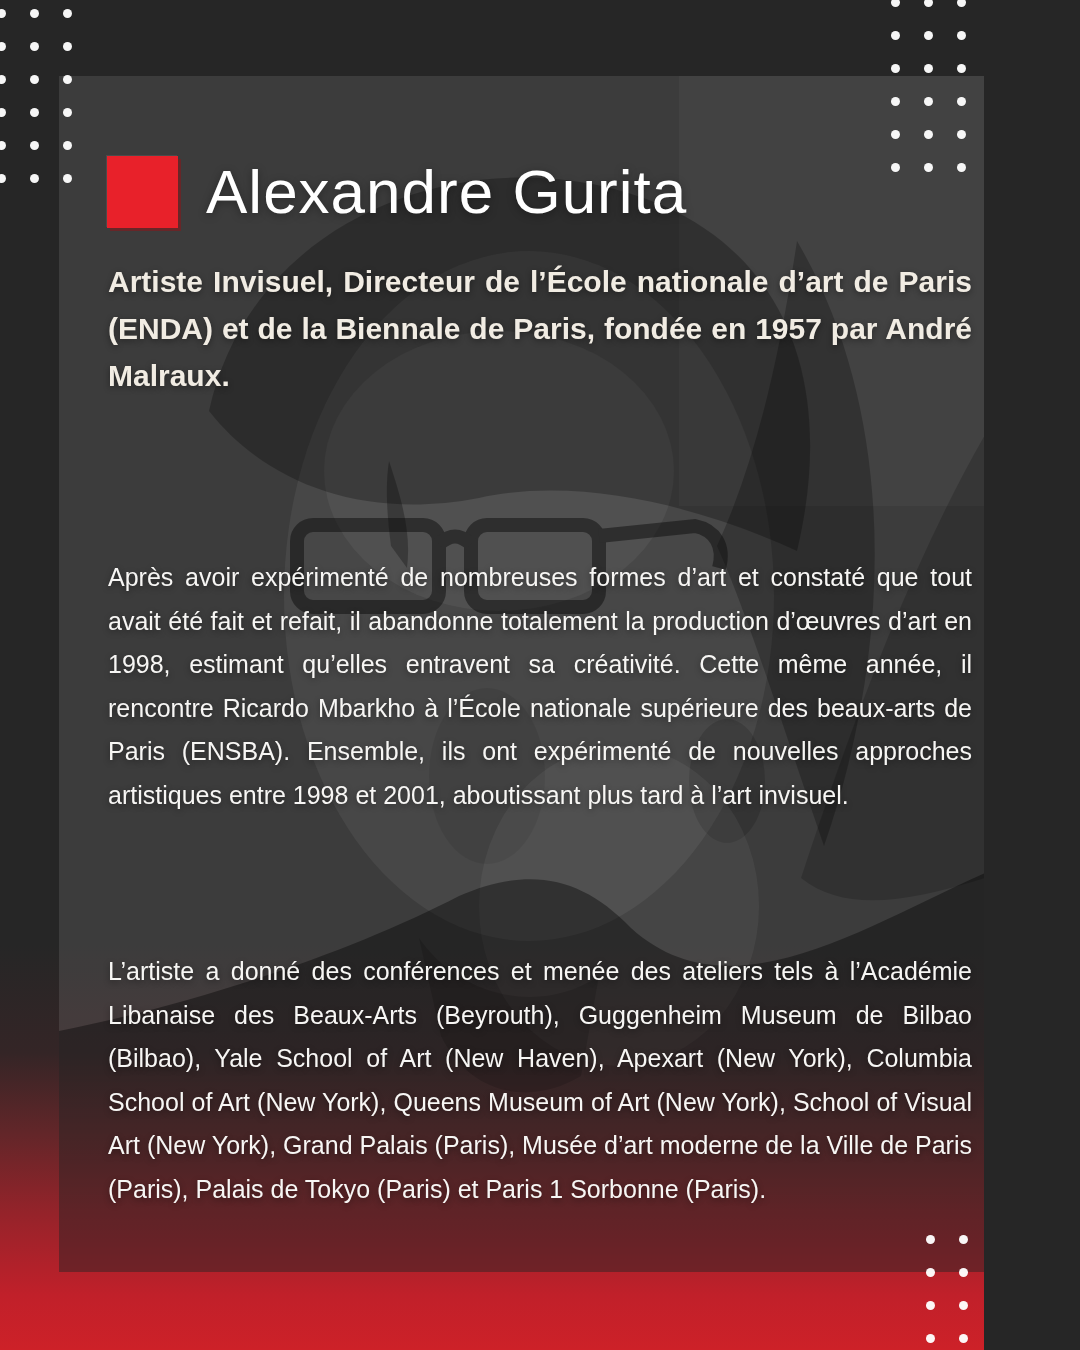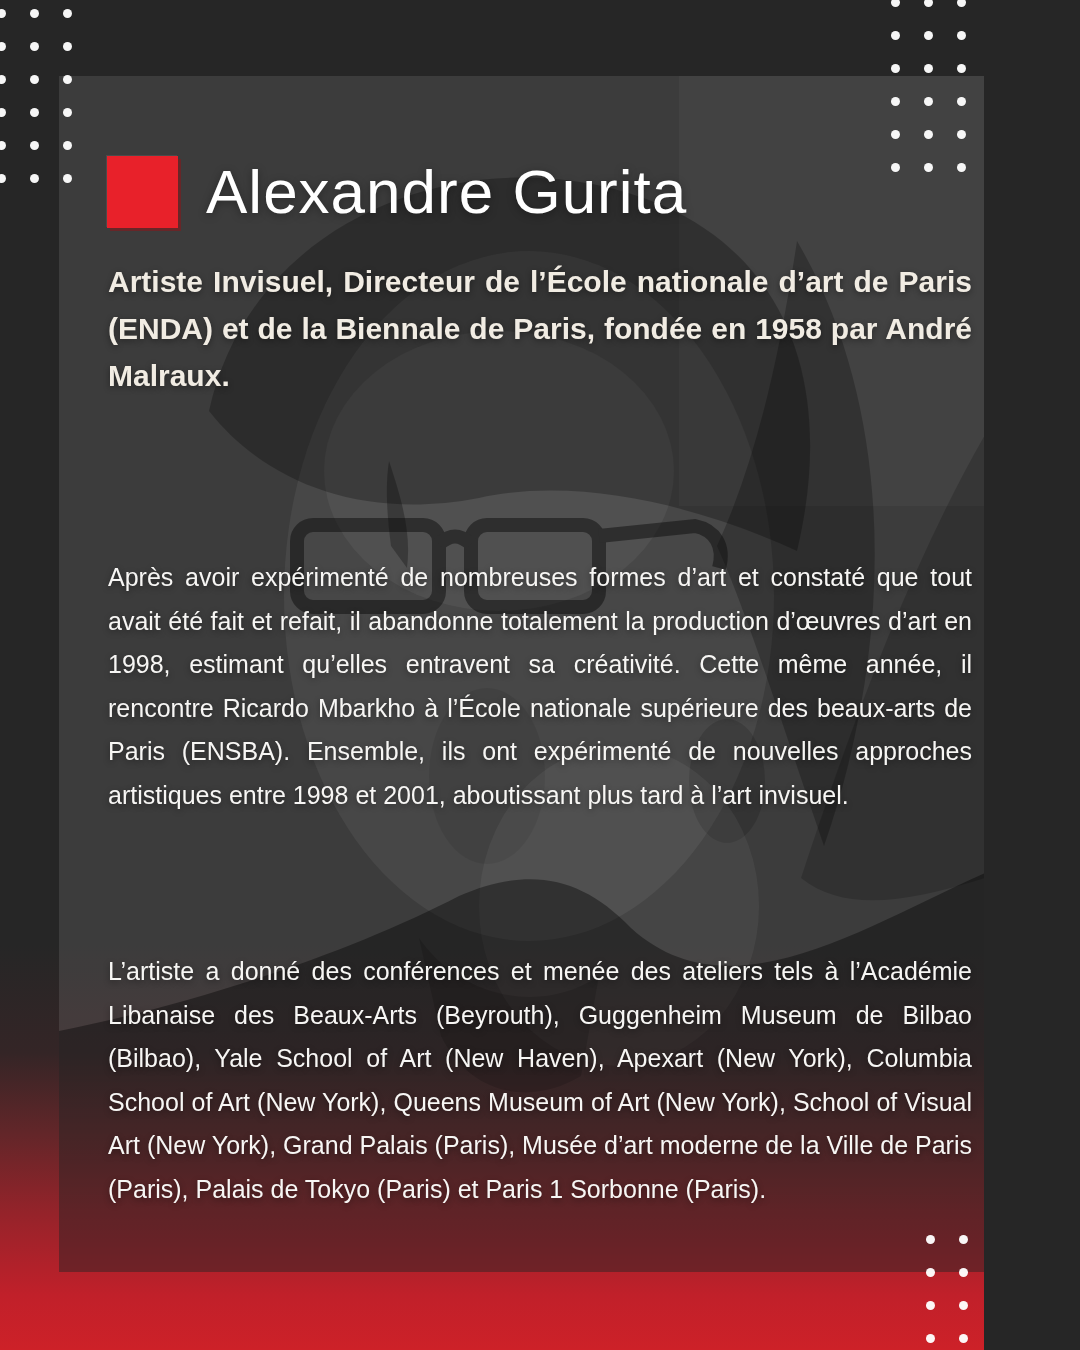--- a/index.html
+++ b/index.html
@@ -181,18 +181,18 @@
       <div class="dot"></div>
       <div class="dot"></div>
       <div class="dot"></div>
       <div class="dot"></div>
       <div class="dot"></div>
     </div>
 
   <div class="red-square"></div>
   <h1 class="title">Alexandre Gurita</h1>
 
-  <p class="intro">Artiste Invisuel, Directeur de l’École nationale d’art de Paris (ENDA) et de la Biennale de Paris, fondée en 1958 par André Malraux.</p>
+  <p class="intro">Artiste Invisuel, Directeur de l’École nationale d’art de Paris (ENDA) et de la Biennale de Paris, fondée en 1957 par André Malraux.</p>
 
   <p class="para para1">Après avoir expérimenté de nombreuses formes d’art et constaté que tout avait été fait et refait, il abandonne totalement la production d’œuvres d’art en 1998, estimant qu’elles entravent sa créativité. Cette même année, il rencontre Ricardo Mbarkho à l’École nationale supérieure des beaux-arts de Paris (ENSBA). Ensemble, ils ont expérimenté de nouvelles approches artistiques entre 1998 et 2001, aboutissant plus tard à l’art invisuel.</p>
   <p class="para para2">L’artiste a donné des conférences et menée des ateliers tels à l’Académie Libanaise des Beaux-Arts (Beyrouth), Guggenheim Museum de Bilbao (Bilbao), Yale School of Art (New Haven), Apexart (New York), Columbia School of Art (New York), Queens Museum of Art (New York), School of Visual Art (New York), Grand Palais (Paris), Musée d’art moderne de la Ville de Paris (Paris), Palais de Tokyo (Paris) et Paris 1 Sorbonne (Paris).</p>
 
 </div>
 
 </body></html>

